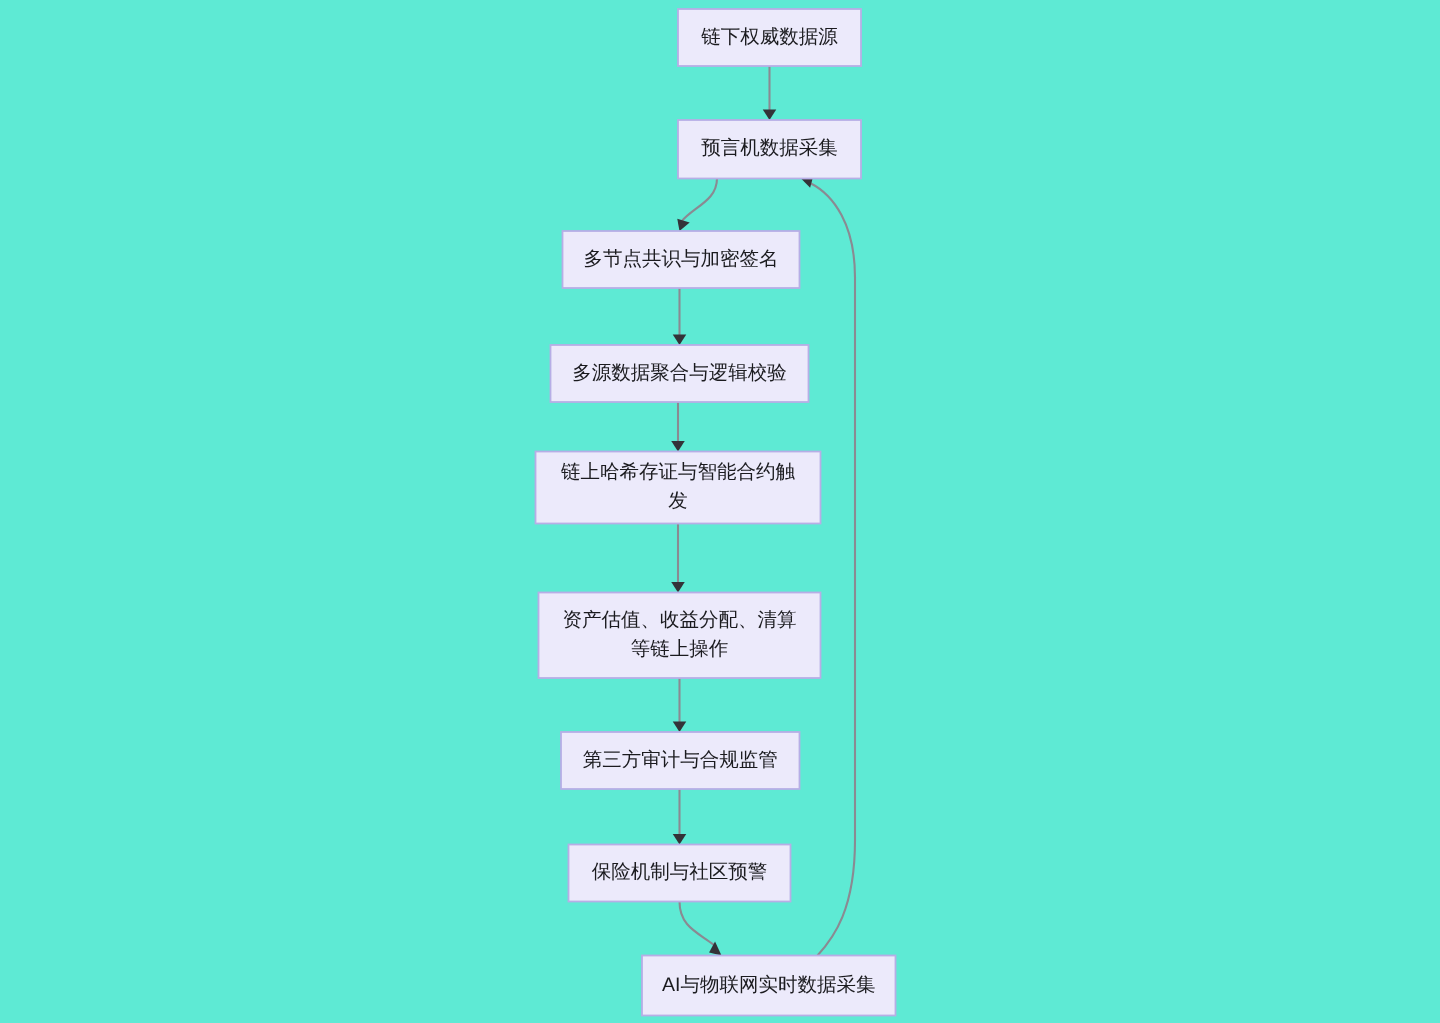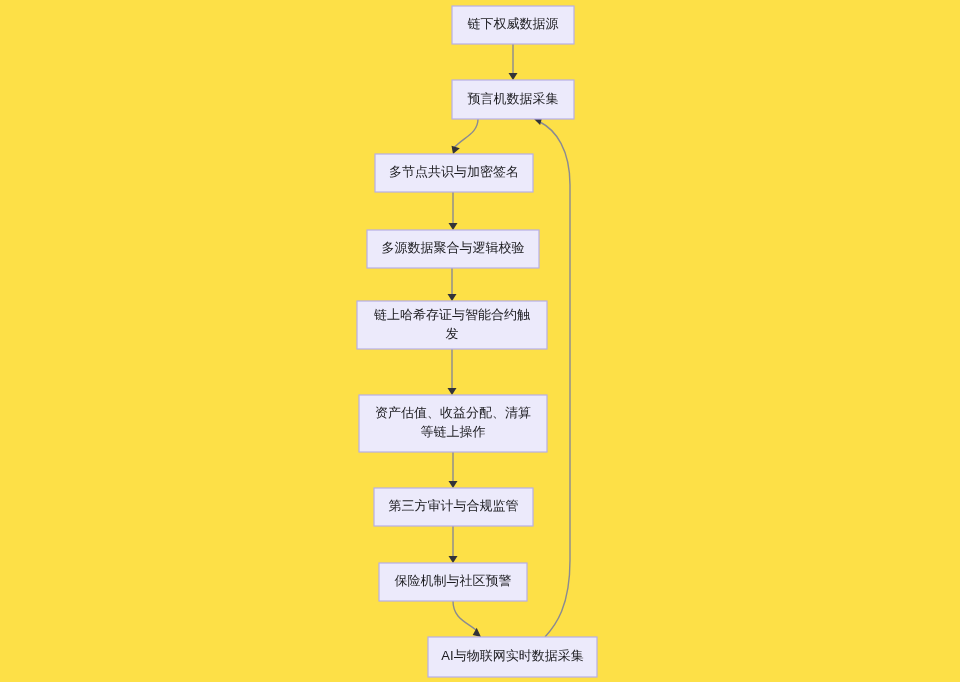--- a/index.html
+++ b/index.html
@@ -10,21 +10,21 @@
   body {
     width: 960px;
     height: 682px;
     font-family: "Liberation Sans", "DejaVu Sans", sans-serif;
     overflow: hidden;
   }
   #flowchart-root {
     position: relative;
     width: 960px;
     height: 682px;
-    background: #fde047;
+    background: #5eead4;
   }
   svg.flow-canvas {
     position: absolute;
     top: 0;
     left: 0;
     width: 960px;
     height: 682px;
   }
   .node-rect {
     fill: #ECEAFB;

